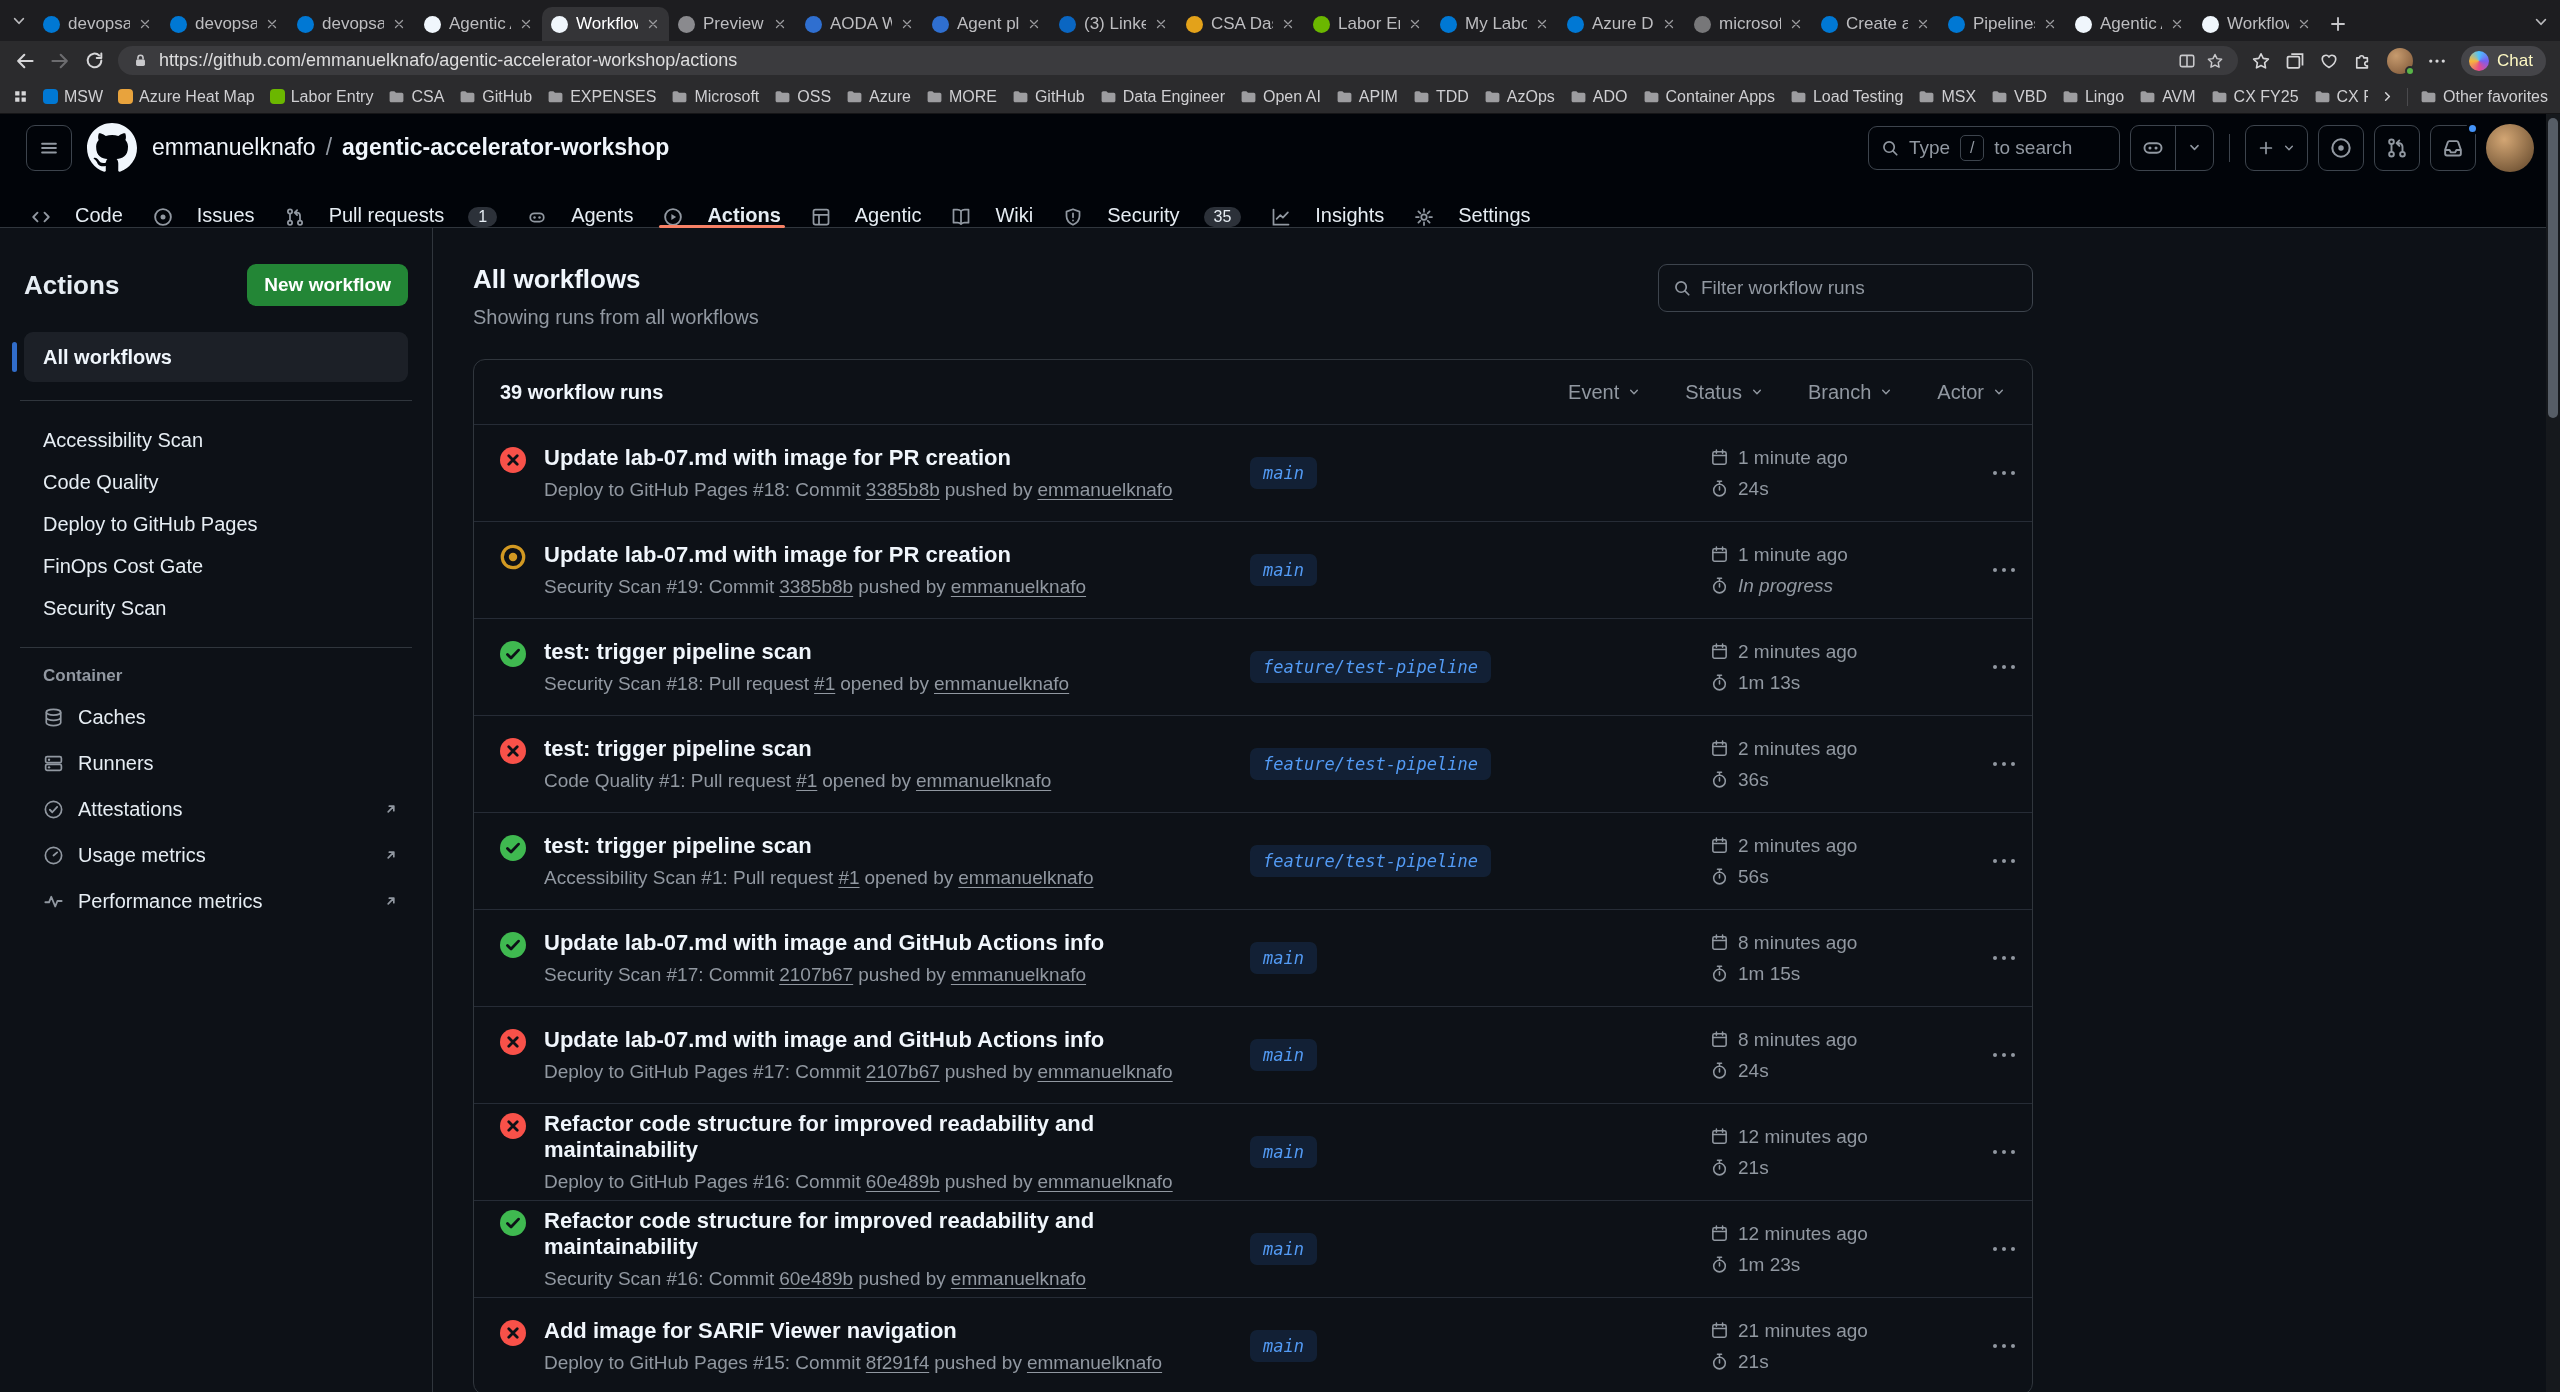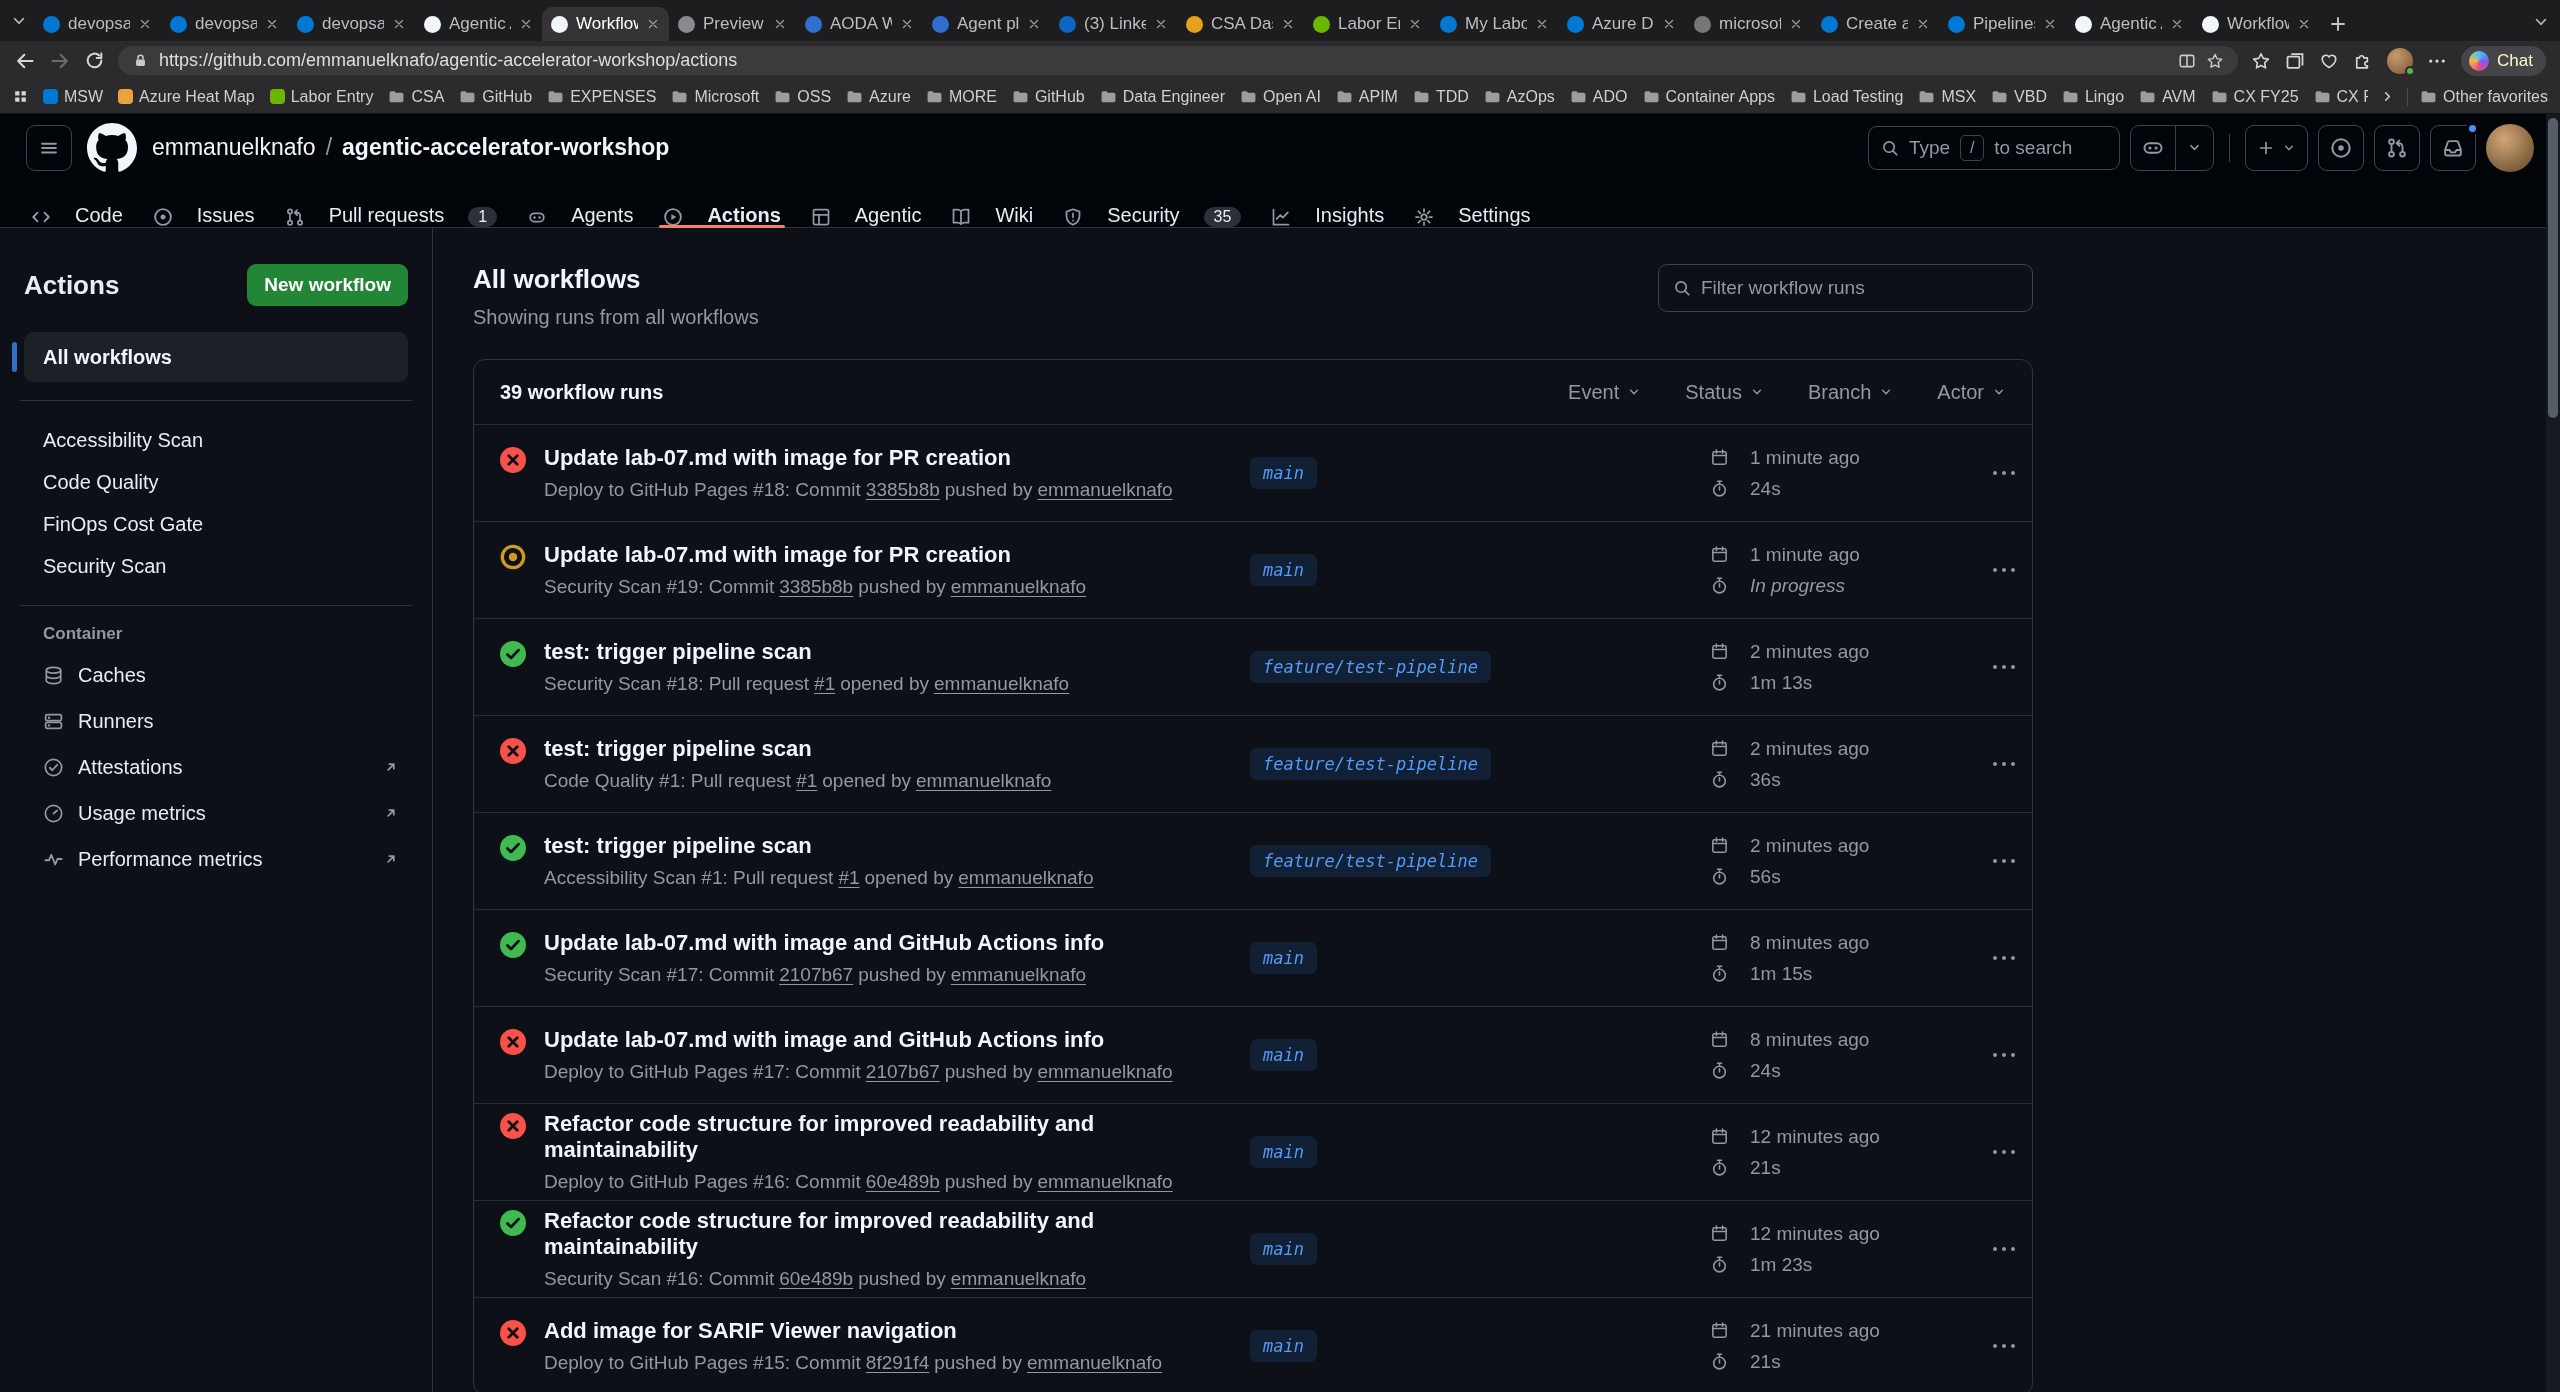--- a/index.html
+++ b/index.html
@@ -104,21 +104,21 @@
   .run-row[data-status="failure"] .v-failure { display: block; }
   .run-row[data-status="success"] .v-success { display: block; }
   .run-row[data-status="in_progress"] .v-progress { display: block; }
   .run-title { font-size: 22px; font-weight: 700; color: #f0f6fc; line-height: 1.2; }
   .run-detail { margin-top: 8px; font-size: 19px; color: #9198a1; }
   .run-detail span { margin-right: 5px; }
   .u { text-decoration: underline; text-underline-offset: 3px; }
   .branch-col { width: 460px; flex: none; }
   .branch-pill { display: inline-block; font-family: "DejaVu Sans Mono", monospace; font-size: 17px; color: #539bf5; background: rgba(56,139,253,0.13); padding: 6px 13px; border-radius: 7px; font-style: italic; }
   .time-col { width: 250px; flex: none; display: flex; flex-direction: column; gap: 9px; color: #9198a1; font-size: 19px; }
-  .time-line { display: flex; align-items: center; gap: 21px; }
+  .time-line { display: flex; align-items: center; gap: 9px; }
   .run-row[data-status="in_progress"] .dur { font-style: italic; }
   .kebab-col { width: 46px; flex: none; display: flex; justify-content: flex-end; }
   .kebab { width: 4px; height: 4px; border-radius: 50%; background: #9198a1; box-shadow: 9px 0 0 #9198a1, -9px 0 0 #9198a1; }
 
   .gh-scrollbar { position: absolute; top: 0; right: 0; width: 14px; height: 100%; background: #16191d; }
   .gh-scroll-thumb { position: absolute; top: 4px; left: 2px; width: 10px; height: 300px; border-radius: 6px; background: #565d66; }
 </style>
 </head>
 <body>
 
@@ -841,20 +841,23 @@
         <div>
 
             <div class="sb-item">
               <span>Accessibility Scan</span>
             </div>
 
             <div class="sb-item">
               <span>Code Quality</span>
             </div>
 
+            <div class="sb-item">
+              <span>Deploy to GitHub Pages</span>
+            </div>
 
             <div class="sb-item">
               <span>FinOps Cost Gate</span>
             </div>
 
             <div class="sb-item">
               <span>Security Scan</span>
             </div>
           </div>
         <div class="sb-divider"></div>

